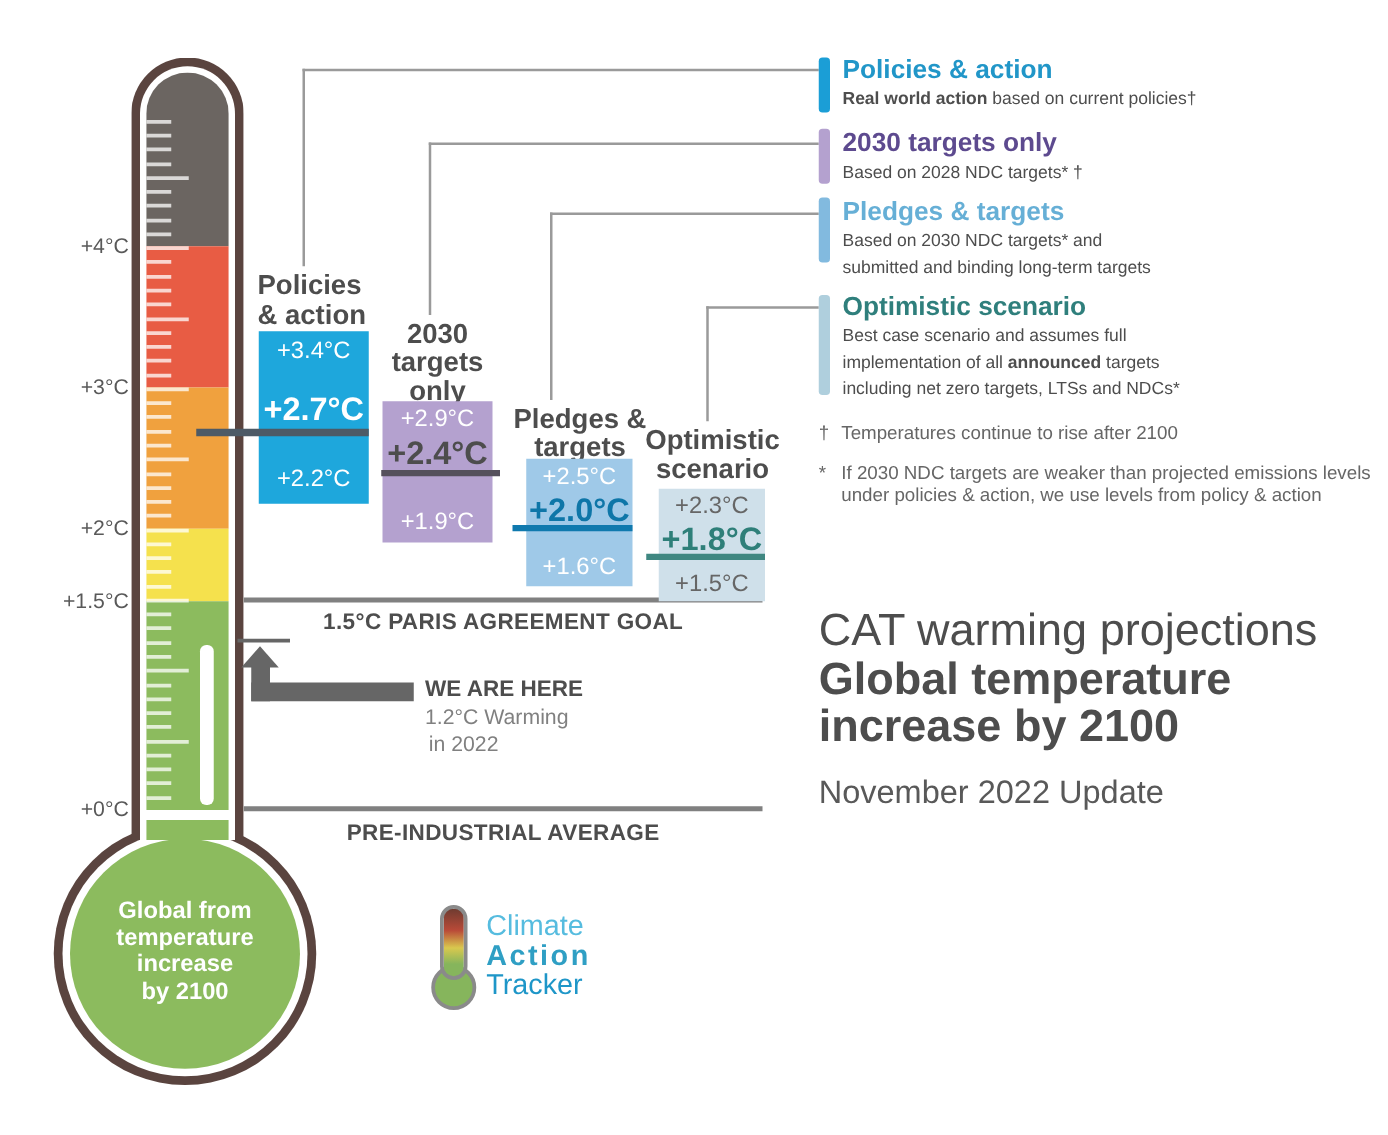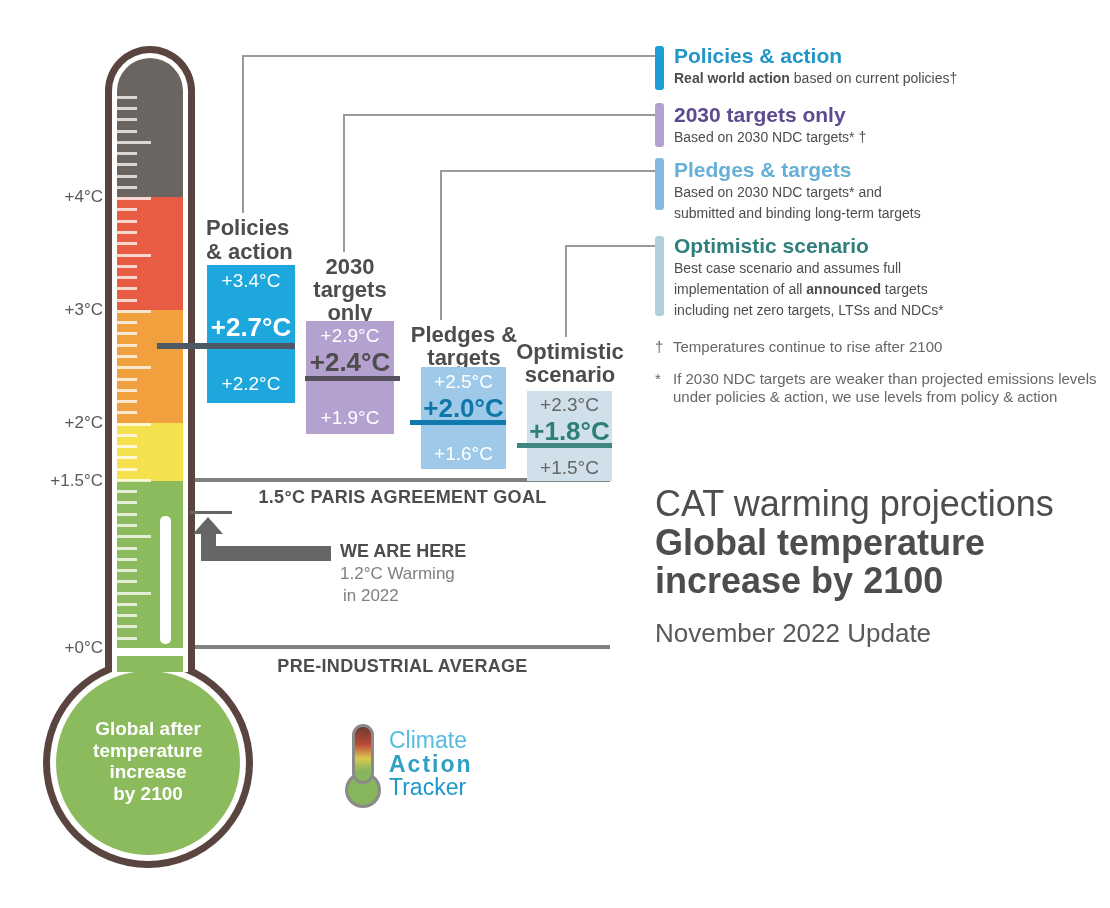--- a/index.html
+++ b/index.html
@@ -114,21 +114,21 @@
           <div class="tick major" style="top: 82.85px;"></div>
           <div class="tick" style="top: 71.58px;"></div>
           <div class="tick" style="top: 60.31px;"></div>
           <div class="tick" style="top: 49.04px;"></div>
           <div class="tick" style="top: 37.77px;"></div>
         </div>
       <div class="stripe"></div>
     </div>
   </div>
   <div class="bulb-text">
-    <div>Global after</div>
+    <div>Global from</div>
     <div>temperature</div>
     <div>increase</div>
     <div>by 2100</div>
   </div>
 
   <div class="scale-lbl" style="left:31px;top:187px;">+4°C</div>
   <div class="scale-lbl" style="left:31px;top:300px;">+3°C</div>
   <div class="scale-lbl" style="left:31px;top:413px;">+2°C</div>
   <div class="scale-lbl" style="left:31px;top:471px;">+1.5°C</div>
   <div class="scale-lbl" style="left:31px;top:638px;">+0°C</div>
@@ -202,21 +202,21 @@
 
   <div class="lg-bar" style="top:46px;height:44px;background:#1b9ed6;"></div>
   <div class="lg-title" style="top:44px;color:#2196c8;">Policies &amp; action</div>
   <div class="lg-desc" style="top:68px;">
     <div><b>Real world action</b><span> based on current policies†</span></div>
   </div>
 
   <div class="lg-bar" style="top:103px;height:44px;background:#b4a1cf;"></div>
   <div class="lg-title" style="top:103px;color:#5d4a8f;">2030 targets only</div>
   <div class="lg-desc" style="top:127px;">
-    <div><span>Based on 2030 NDC targets* †</span></div>
+    <div><span>Based on 2028 NDC targets* †</span></div>
   </div>
 
   <div class="lg-bar" style="top:158px;height:52px;background:#82badf;"></div>
   <div class="lg-title" style="top:158px;color:#66afd6;">Pledges &amp; targets</div>
   <div class="lg-desc" style="top:182px;">
     <div><span>Based on 2030 NDC targets* and</span></div>
     <div><span>submitted and binding long-term targets</span></div>
   </div>
 
   <div class="lg-bar" style="top:236px;height:80px;background:#afcfdd;"></div>

